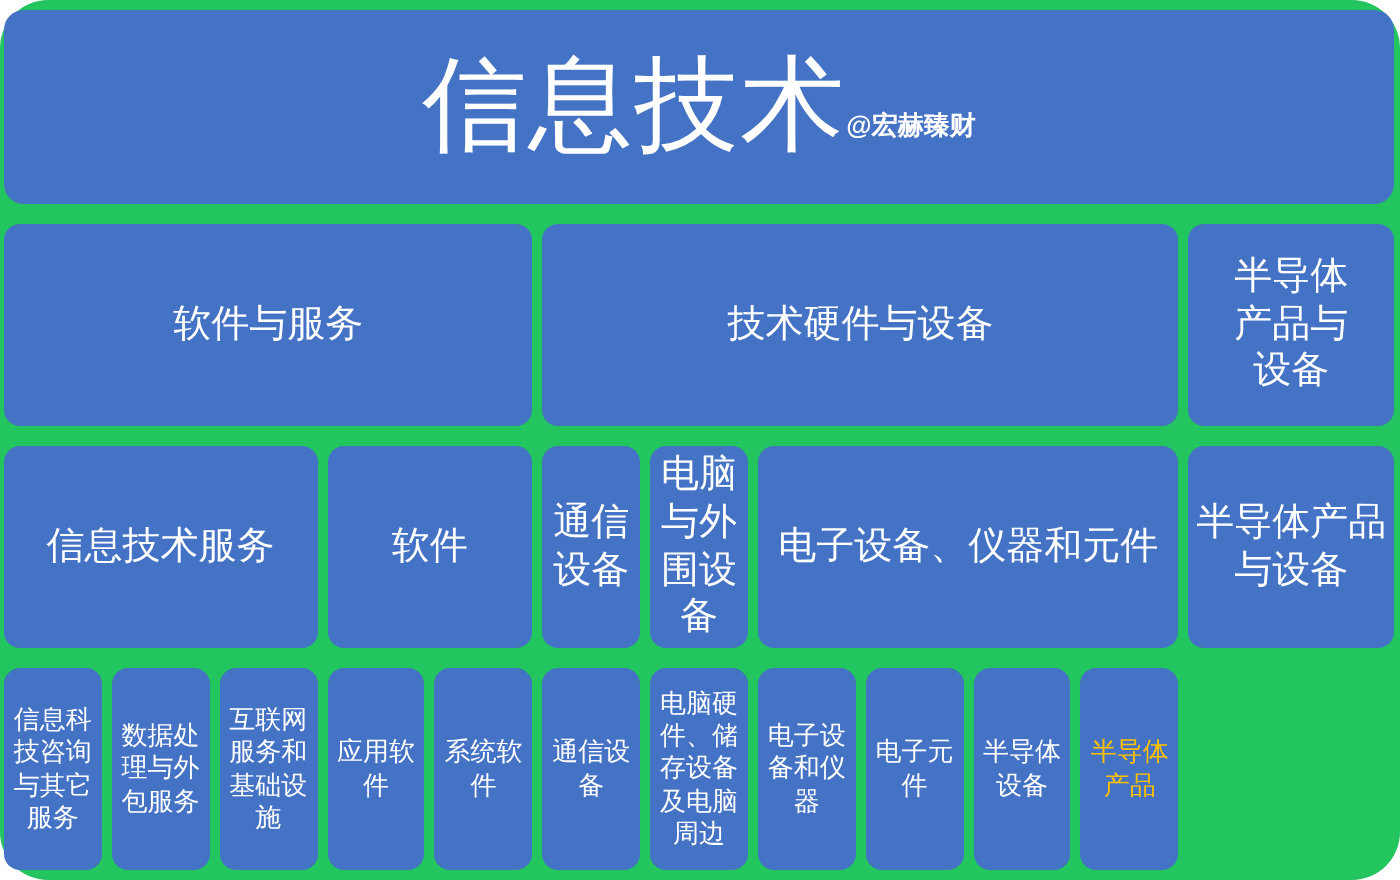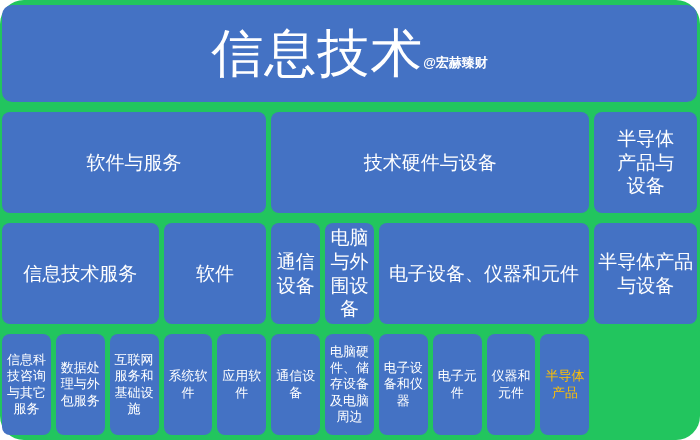--- a/index.html
+++ b/index.html
@@ -66,23 +66,23 @@
     <div class="box l3" style="grid-column: span 3">信息技术服务</div>
     <div class="box l3" style="grid-column: span 2">软件</div>
     <div class="box l3" style="grid-column: span 1">通信设备</div>
     <div class="box l3" style="grid-column: span 1">电脑与外围设备</div>
     <div class="box l3" style="grid-column: span 4">电子设备、仪器和元件</div>
     <div class="box l3" style="grid-column: span 2">半导体产品与设备</div>
 
     <div class="box l4">信息科技咨询与其它服务</div>
     <div class="box l4">数据处理与外包服务</div>
     <div class="box l4">互联网服务和基础设施</div>
+    <div class="box l4">应用软件</div>
     <div class="box l4">系统软件</div>
-    <div class="box l4">应用软件</div>
     <div class="box l4">通信设备</div>
     <div class="box l4">电脑硬件、储存设备及电脑周边</div>
     <div class="box l4">电子设备和仪器</div>
     <div class="box l4">电子元件</div>
-    <div class="box l4">仪器和元件</div>
+    <div class="box l4">半导体设备</div>
     <div class="box l4 highlight">半导体产品</div>
 
   </div>
 </div>
 
 </body></html>

